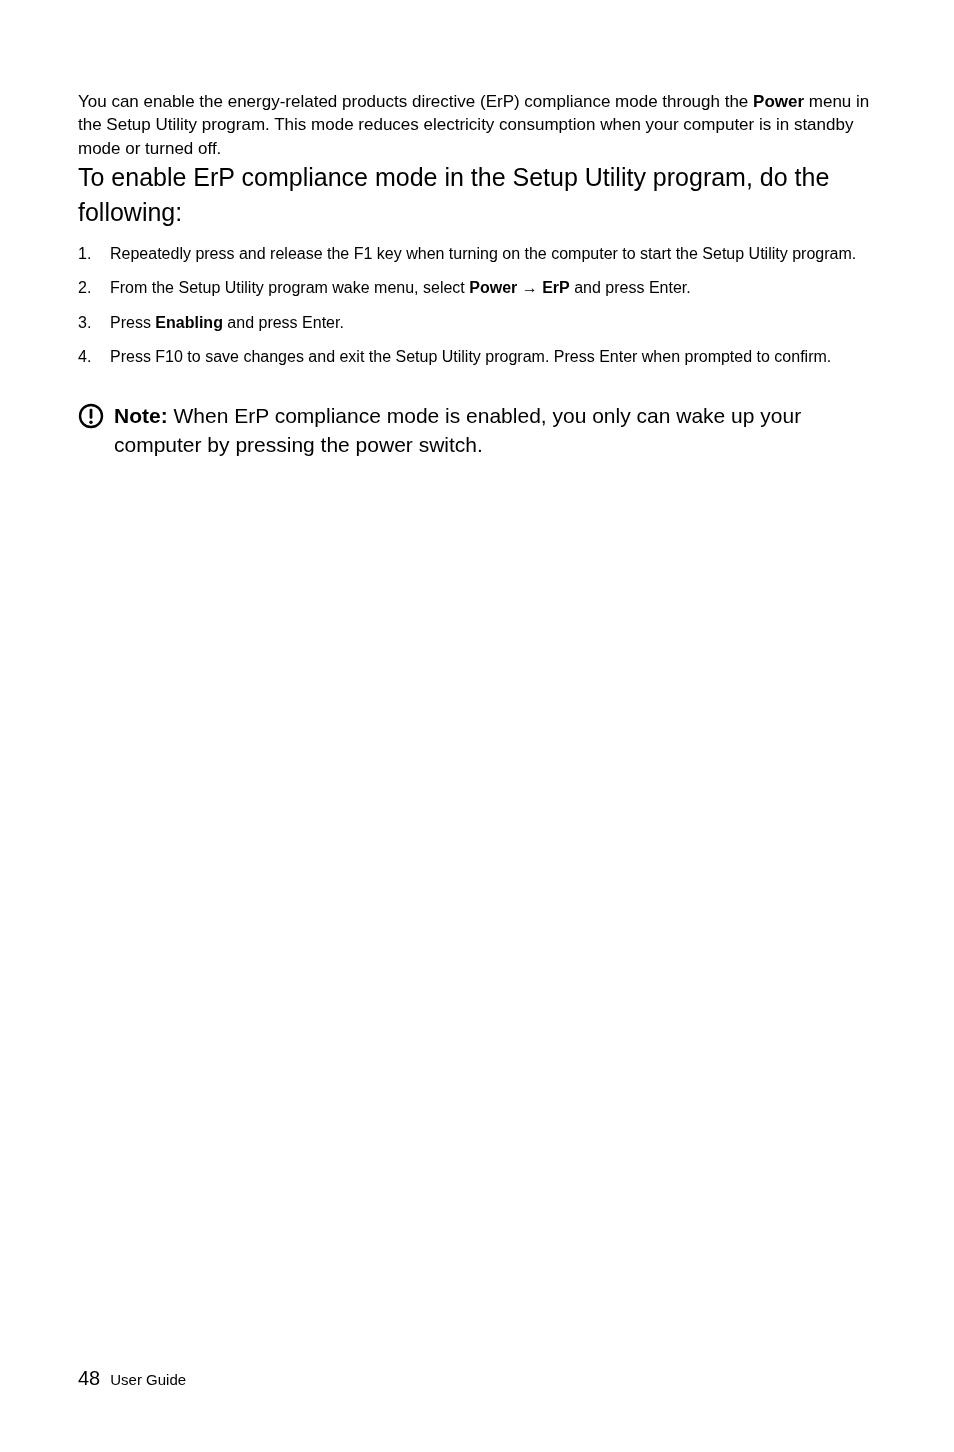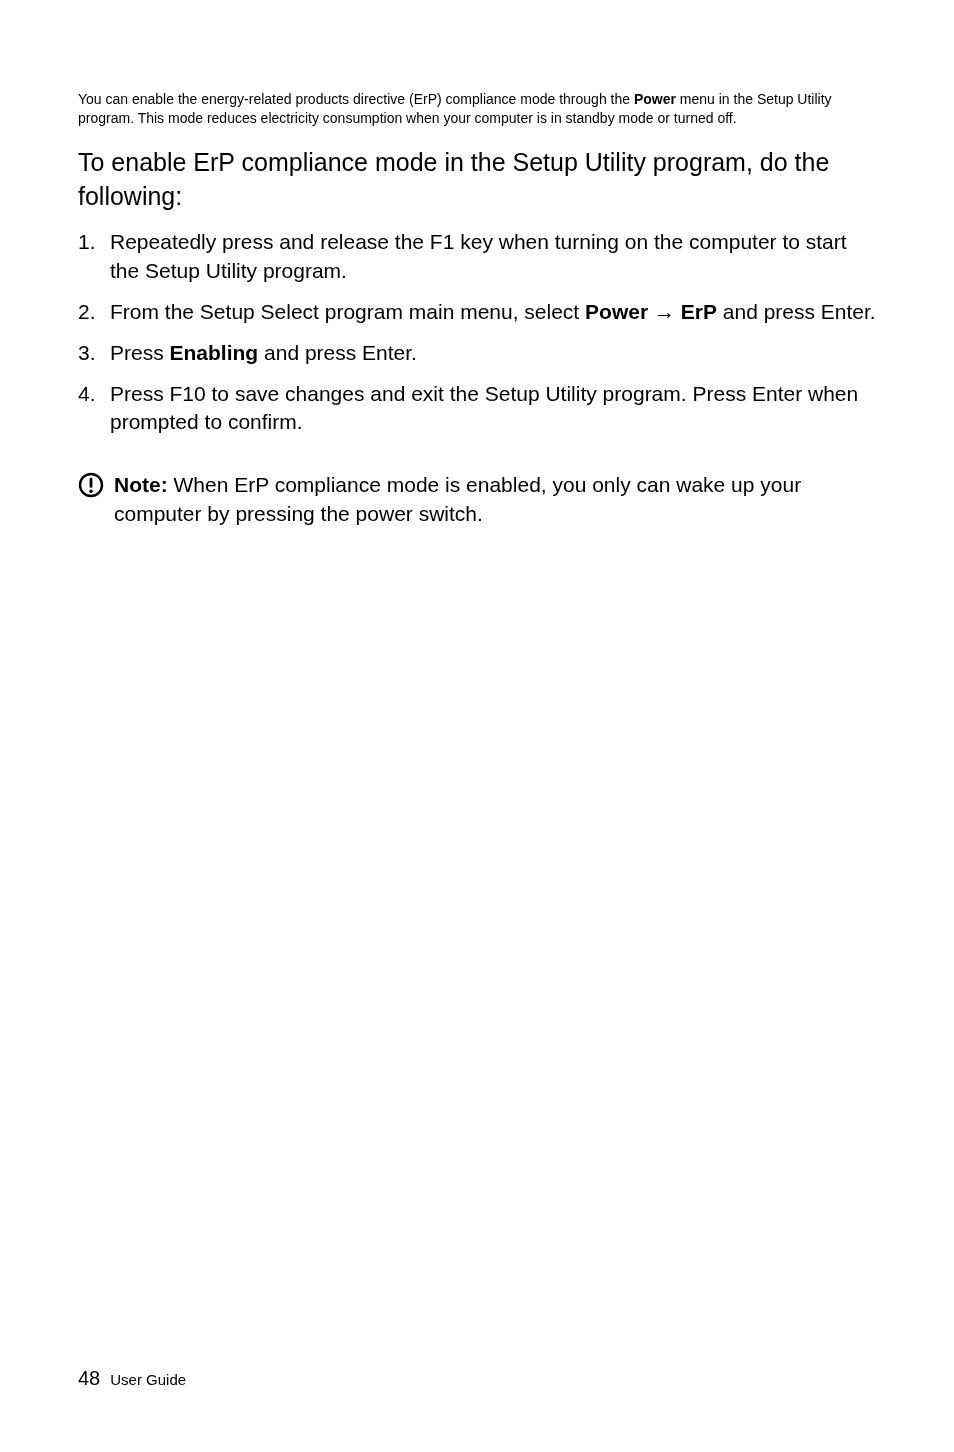--- a/index.html
+++ b/index.html
@@ -21,38 +21,37 @@
       height: 100%;
       position: relative;
     }
     .heading {
       font-size: 35px;
       font-weight: bold;
       margin-bottom: 24px;
       letter-spacing: -0.5px;
     }
     .intro {
-      font-size: 14px;
+      font-size: 17px;
       line-height: 1.38;
-      margin-bottom: 16px;
       font-weight: 300;
     }
     .intro .bold {
       font-weight: bold;
     }
     .lead {
       font-size: 25px;
       line-height: 1.38;
       margin-bottom: 14px;
       font-weight: 300;
     }
     ol.steps {
       list-style: none;
       counter-reset: step;
-      font-size: 21px;
+      font-size: 16px;
       line-height: 1.38;
       font-weight: 300;
     }
     ol.steps li {
       counter-increment: step;
       position: relative;
       padding-left: 32px;
       margin-bottom: 12px;
     }
     ol.steps li::before {
@@ -103,21 +102,21 @@
 
 
   <p class="intro">
     <span>You can enable the energy-related products directive (ErP) compliance mode through the </span><span class="bold">Power</span><span> menu in the Setup Utility program. This mode reduces electricity consumption when your computer is in standby mode or turned off.</span>
   </p>
 
   <p class="lead">To enable ErP compliance mode in the Setup Utility program, do the following:</p>
 
   <ol class="steps">
     <li><span>Repeatedly press and release the F1 key when turning on the computer to start the Setup Utility program.</span></li>
-    <li><span>From the Setup Select program main menu, select </span><span class="bold">Power → ErP</span><span> and press Enter.</span></li>
+    <li><span>From the Setup Utility program wake menu, select </span><span class="bold">Power → ErP</span><span> and press Enter.</span></li>
     <li><span>Press </span><span class="bold">Enabling</span><span> and press Enter.</span></li>
     <li><span>Press F10 to save changes and exit the Setup Utility program. Press Enter when prompted to confirm.</span></li>
   </ol>
 
   <div class="note-row">
     <span class="note-icon">
       <svg viewBox="0 0 26 26" width="26" height="26">
         <circle cx="13" cy="13" r="11" fill="none" stroke="#000" stroke-width="2.4"></circle>
         <rect x="11.6" y="5.8" width="2.8" height="10" rx="1.2" fill="#000"></rect>
         <circle cx="13" cy="19.2" r="1.7" fill="#000"></circle>

